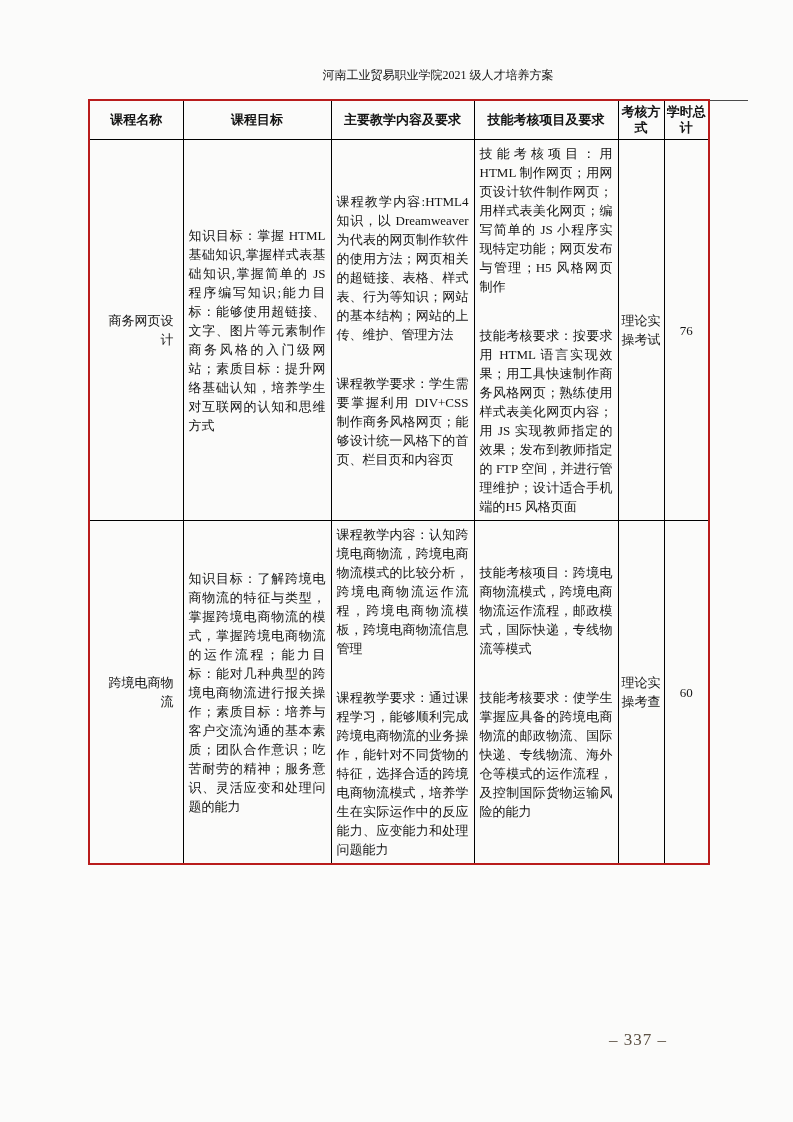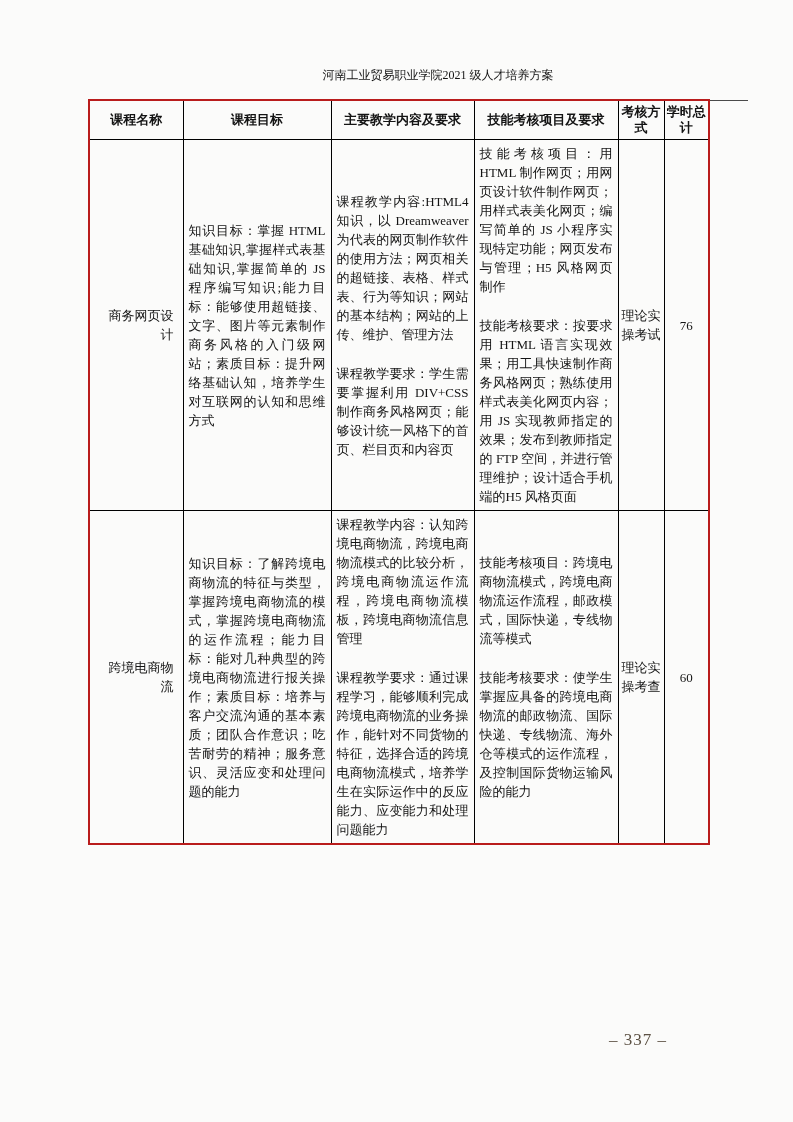--- a/index.html
+++ b/index.html
@@ -46,21 +46,21 @@
     height: 39px;
   }
   .course-table td {
     font-size: 13px;
     line-height: 19px;
     padding: 4px 5px;
     vertical-align: middle;
     text-align: justify;
     word-break: break-word;
   }
-  .course-table td p + p { margin-top: 20px; }
+  .course-table td p + p { margin-top: 30px; }
   .row-continuation td { vertical-align: top; }
   td.col-name  { padding: 4px 9px; text-align: right; }
   td.col-method, td.col-hours { text-align: center; padding: 4px 2px; }
   tr.r1 { height: 199px; }
   tr.r2 { height: 364px; }
   tr.r3 { height: 304px; }
   .page-footer {
     position: absolute;
     top: 1030px;
     right: 85px;

